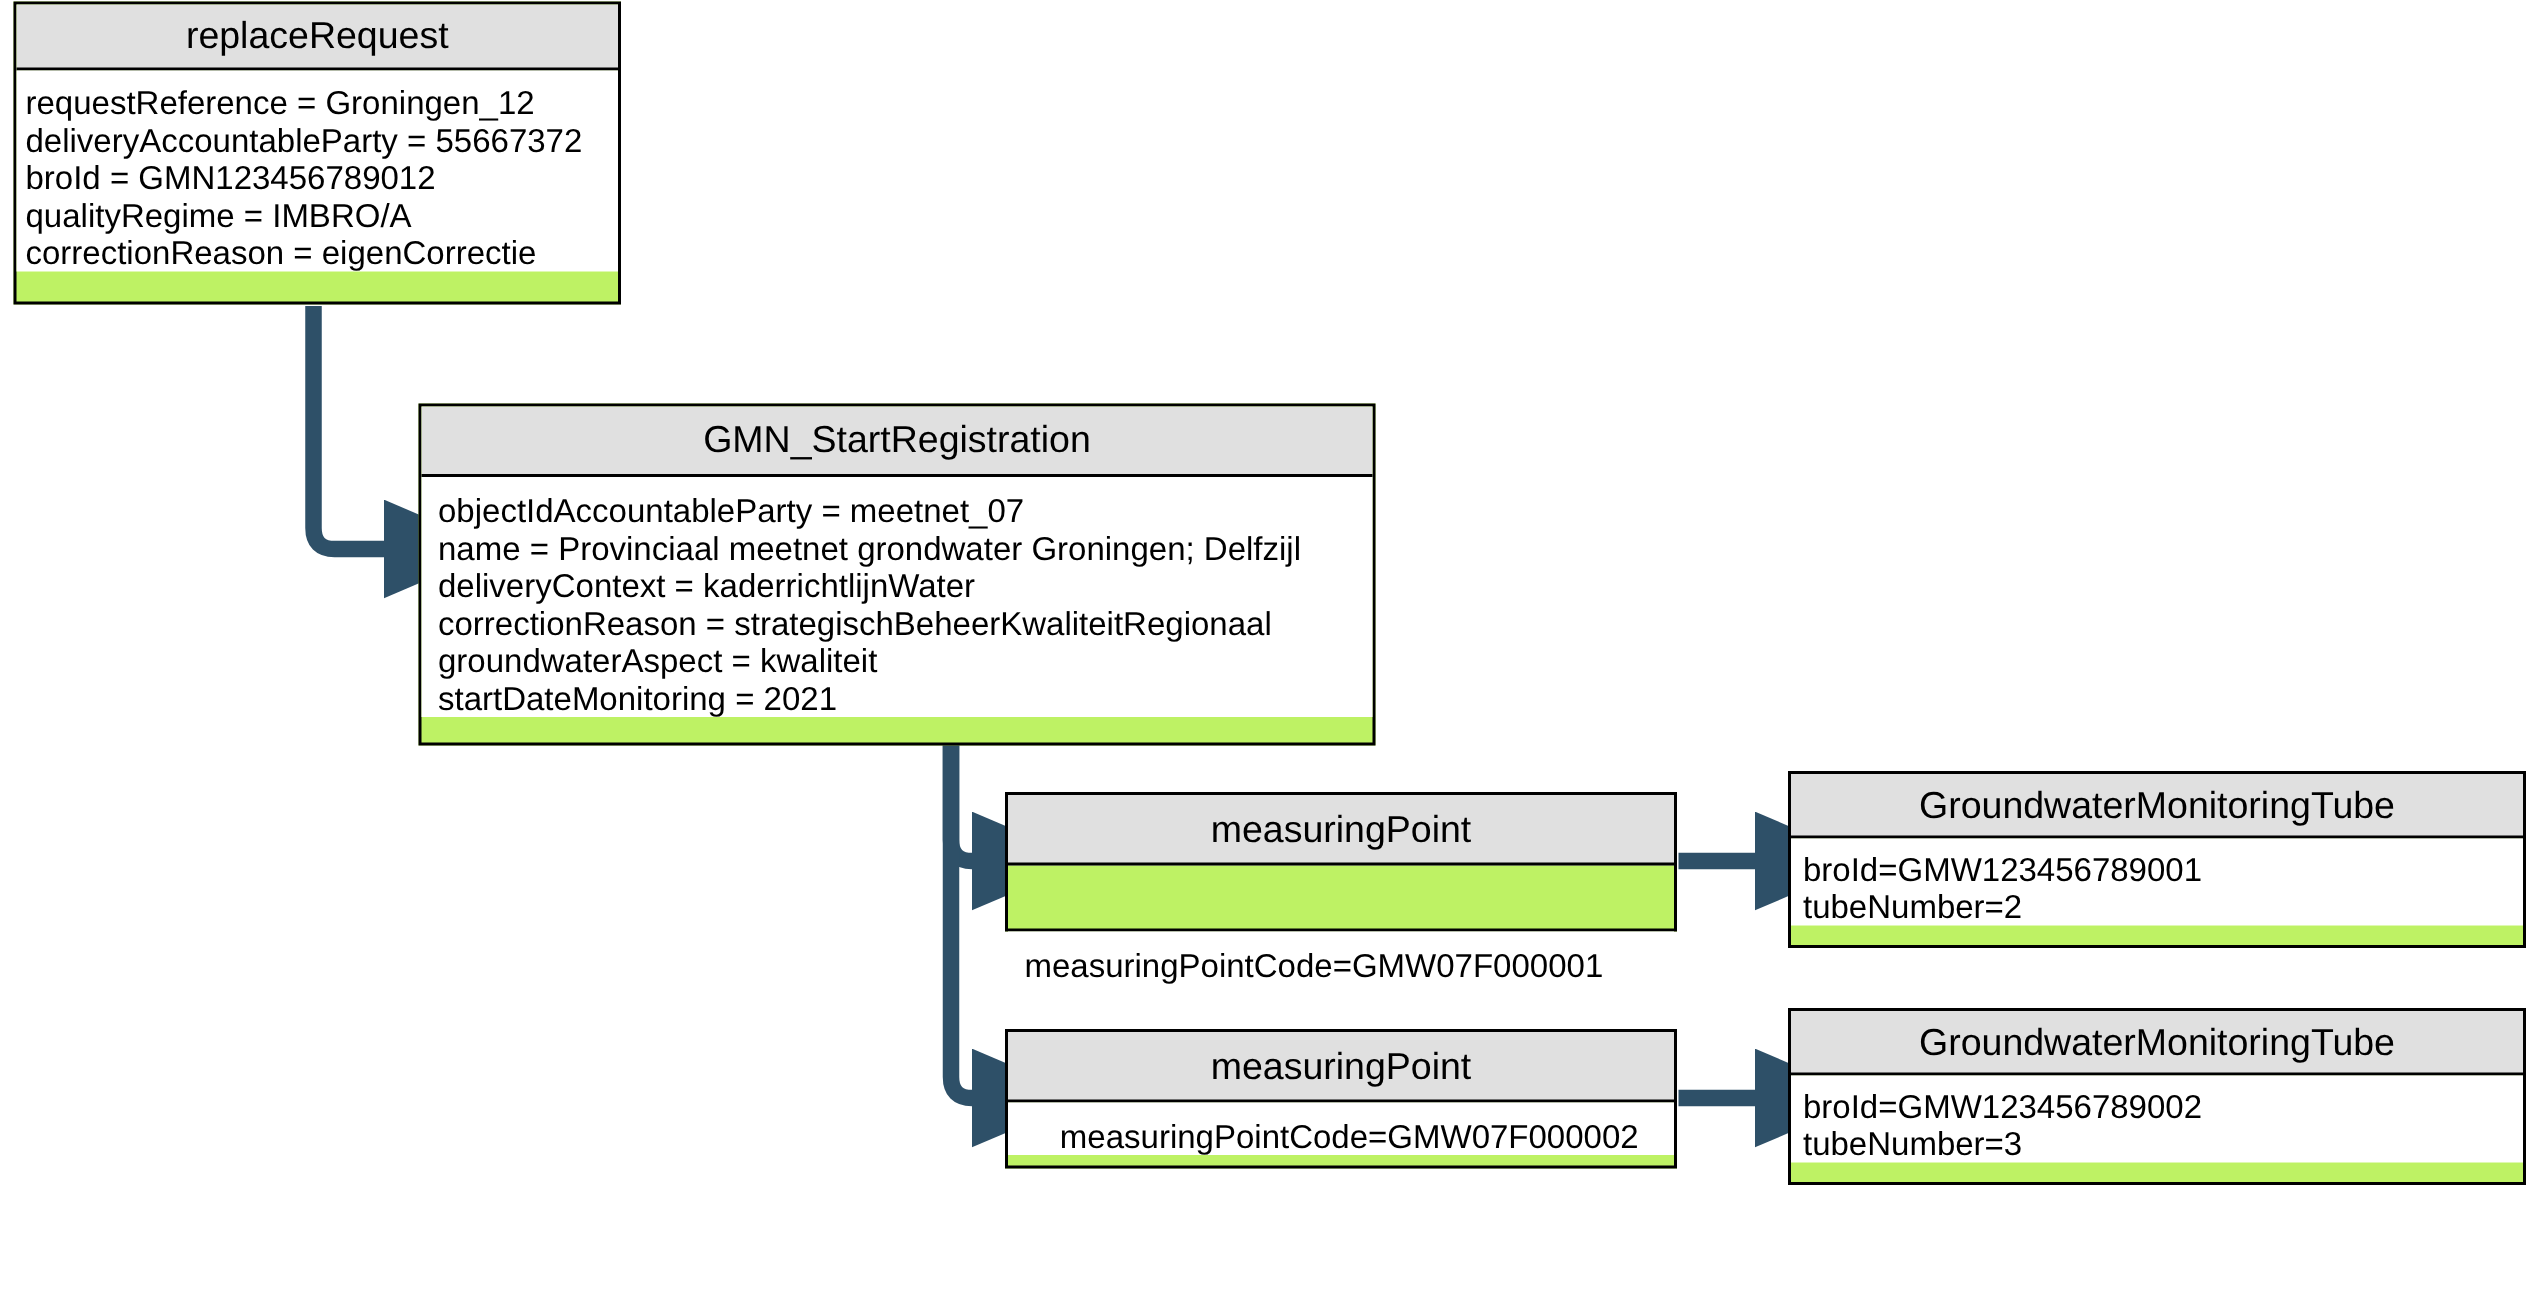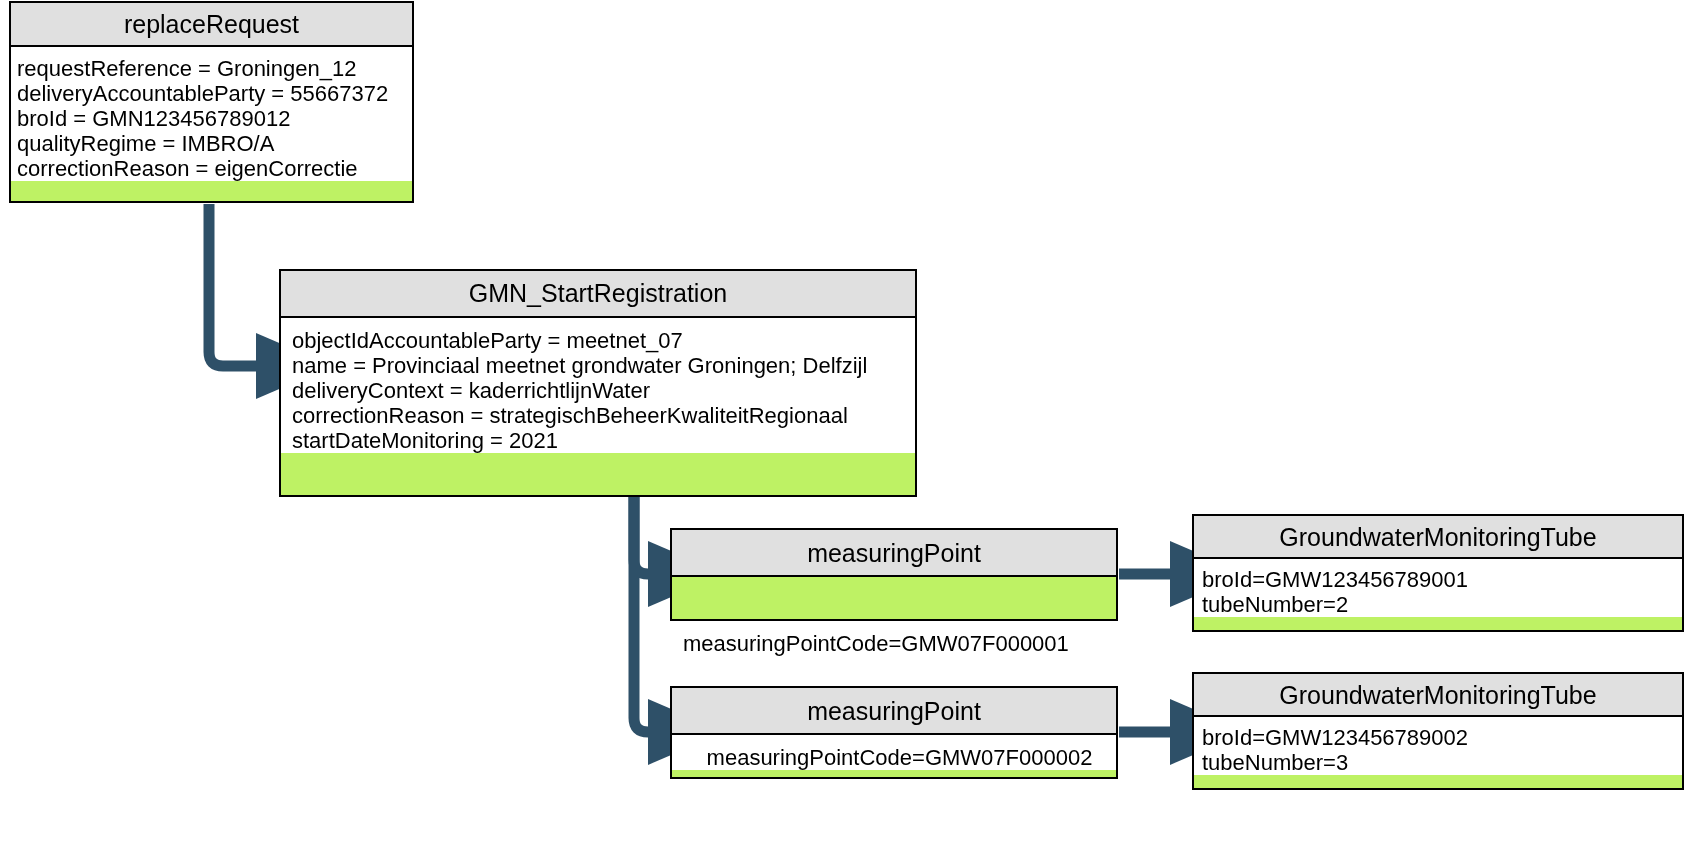--- a/index.html
+++ b/index.html
@@ -114,20 +114,21 @@
     </div>
   </div>
 
   <div class="uml-box" id="box-gmn-start">
     <div class="uml-header">GMN_StartRegistration</div>
     <div class="uml-body">
       <span class="attr-line">objectIdAccountableParty = meetnet_07</span>
       <span class="attr-line">name = Provinciaal meetnet grondwater Groningen; Delfzijl</span>
       <span class="attr-line">deliveryContext = kaderrichtlijnWater</span>
       <span class="attr-line">correctionReason = strategischBeheerKwaliteitRegionaal</span>
+      <span class="attr-line">groundwaterAspect = kwaliteit</span>
       <span class="attr-line">startDateMonitoring = 2021</span>
     </div>
   </div>
 
   <div class="uml-box" id="box-mp-1">
     <div class="uml-header">measuringPoint</div>
     <div class="uml-body">
       <span class="attr-line">measuringPointCode=GMW07F000001</span>
     </div>
   </div>

